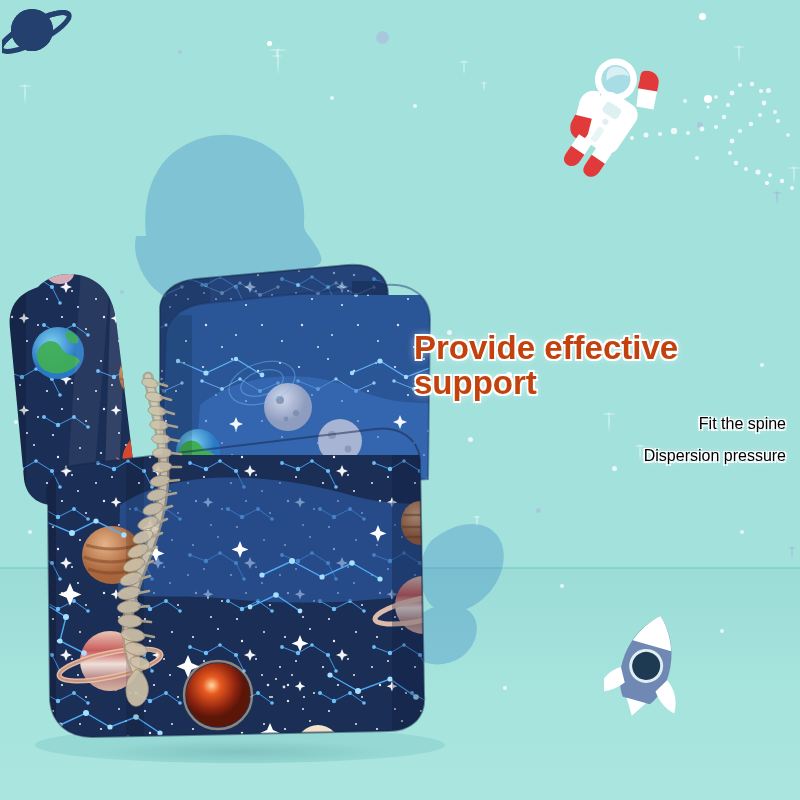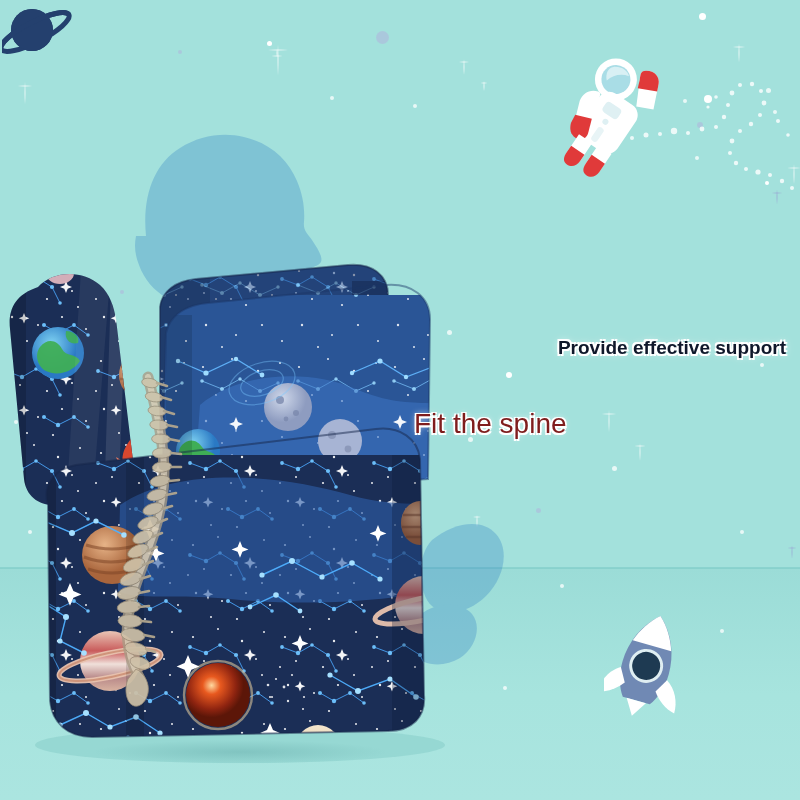--- a/index.html
+++ b/index.html
@@ -35,29 +35,29 @@
   .title{
     position:absolute;left:62px;top:44px;
     font-size:43px;letter-spacing:.5px;font-weight:400;
     color:#177c8d;white-space:nowrap;
     text-shadow:
       -2px -2px 0 #fff, 2px -2px 0 #fff, -2px 2px 0 #fff, 2px 2px 0 #fff,
       0 0 7px rgba(255,255,255,.95), 0 0 14px rgba(255,255,255,.6);
   }
   .headline{
     position:absolute;left:414px;top:330px;width:372px;
-    text-align:right;font-weight:700;font-size:19px;line-height:35px;
-    color:#0f172a;
+    text-align:left;font-weight:700;font-size:33px;line-height:35px;
+    color:#c2410c;
     text-shadow:-1.6px -1.6px 0 #fff,1.6px -1.6px 0 #fff,-1.6px 1.6px 0 #fff,1.6px 1.6px 0 #fff,
                 0 0 8px rgba(255,255,255,.85);
   }
   .subline{
     position:absolute;left:414px;top:408px;width:372px;
-    text-align:left;font-weight:400;font-size:28px;line-height:32px;
-    color:#7f1d1d;
+    text-align:right;font-weight:400;font-size:16px;line-height:32px;
+    color:#000000;
     text-shadow:-1.5px -1.5px 0 #fff,1.5px -1.5px 0 #fff,-1.5px 1.5px 0 #fff,1.5px 1.5px 0 #fff,
                 0 0 6px rgba(255,255,255,.9);
   }
   
   .silhouette{position:absolute;left:0;top:0;width:800px;height:800px;opacity:.30;}
   
   .chair{position:absolute;left:0;top:255px;width:470px;height:520px;}
   .shadow-floor{position:absolute;left:30px;top:735px;width:420px;height:34px;
      background:radial-gradient(ellipse 50% 50% at 50% 50%,rgba(80,150,150,.30),rgba(80,150,150,0) 70%);}
   
@@ -634,20 +634,21 @@
     </g>
   </svg>
 
   <div class="shadow-floor"></div>
 
   <div class="headline">
     <div>Provide effective support</div>
   </div>
   <div class="subline">
     <div>Fit the spine</div>
+    <div>Dispersion pressure</div>
   </div>
 
   <svg class="astro" viewBox="0 0 130 130">
     <g transform="rotate(34 65 65)">
 
       <path d="M62 16 c7-5 15-3 18 4 l10 24 -16 7 -12-24 c-3-6-4-8 0-11z" fill="#ffffff"></path>
       <path d="M62 16 c7-5 15-3 18 4 l3 7 -18 8 -3-8 c-3-6-4-8 0-11z" fill="#e03a3a"></path>
 
       <circle cx="42" cy="40" r="21" fill="#ffffff"></circle>
       <circle cx="42" cy="40" r="14.5" fill="#a9dde6"></circle>

